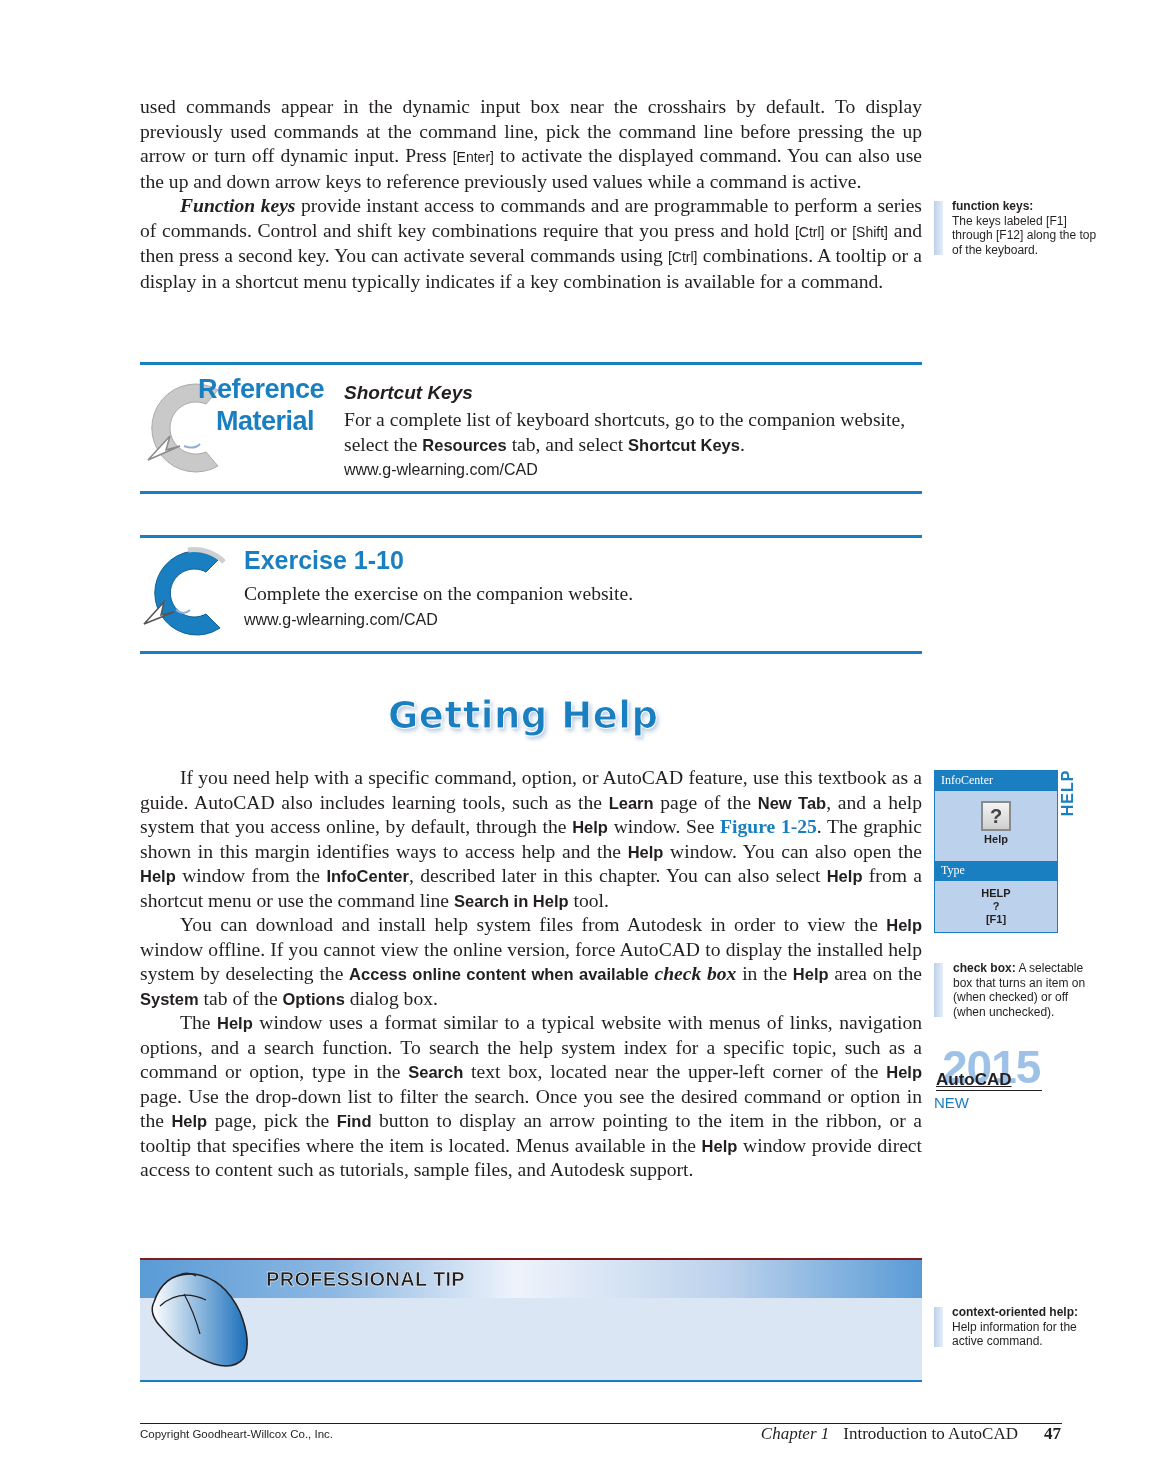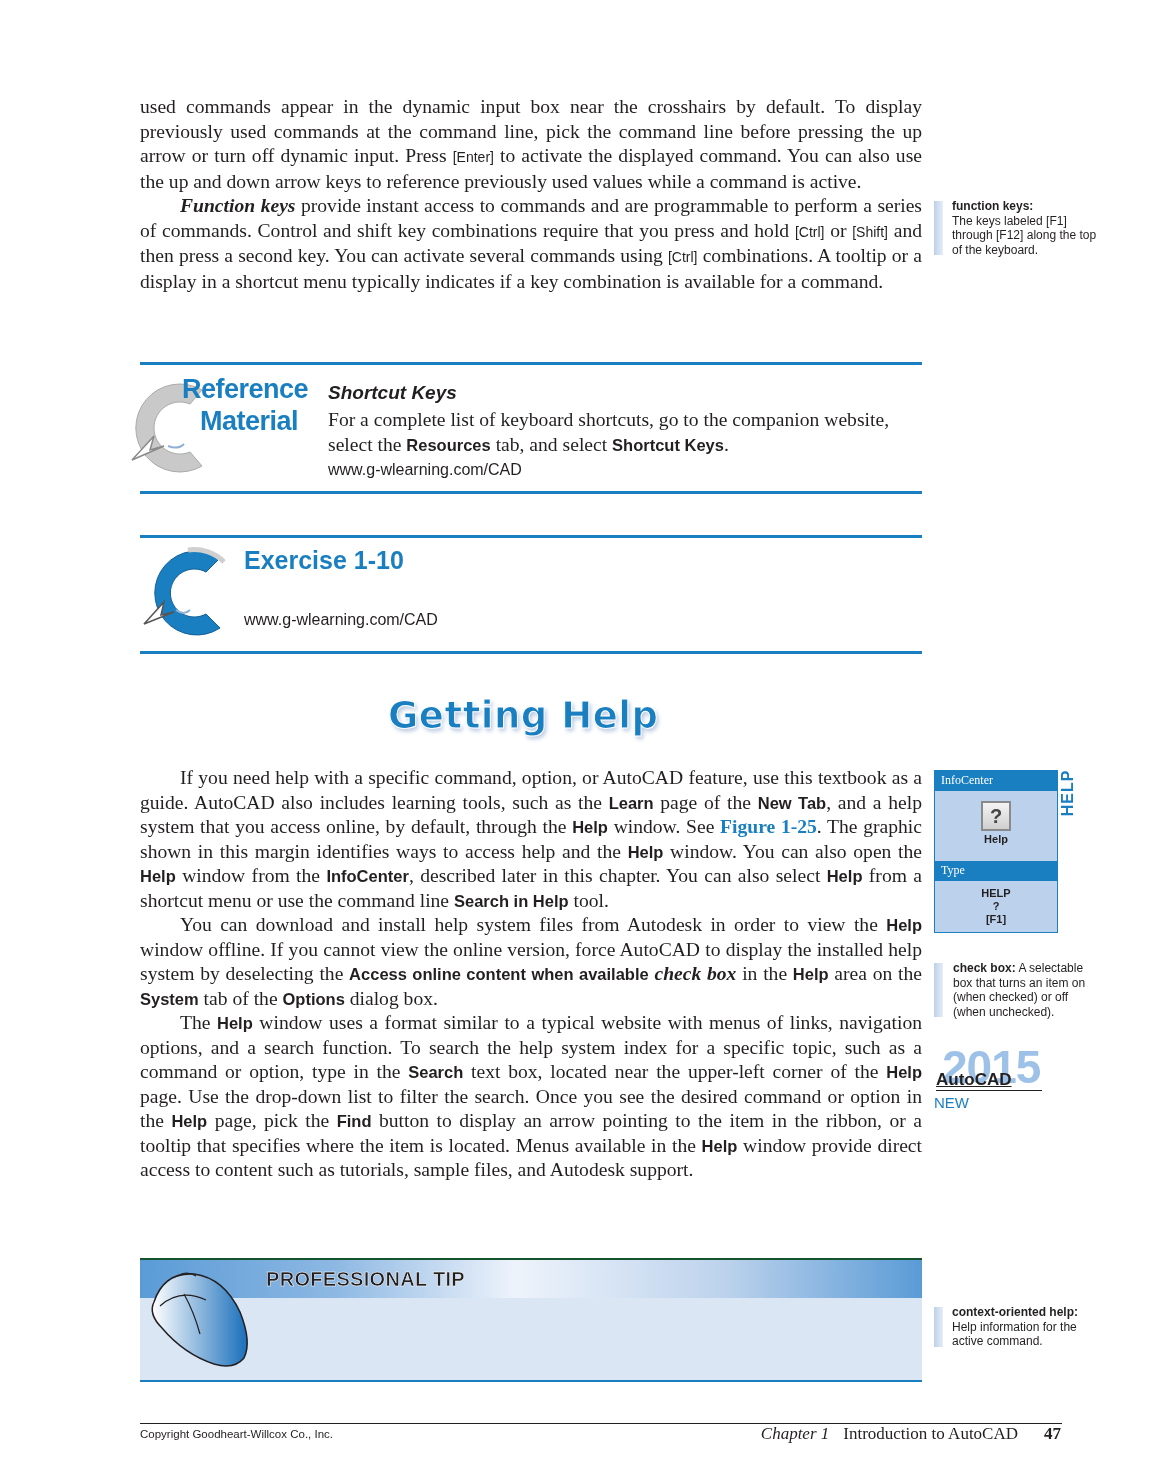--- a/index.html
+++ b/index.html
@@ -15,21 +15,21 @@
   .figref { color: #1a7fc1; font-weight: bold; }
 
   .margin-note { position: absolute; left: 934px; width: 150px; font-family: "Liberation Sans", "DejaVu Sans", sans-serif;
                  font-size: 12px; line-height: 14.5px; color: #231f20; padding-left: 18px; }
   .margin-note .bar { position: absolute; left: 0; top: 2px; bottom: 2px; width: 9px;
                       background: linear-gradient(to right, #bdd0ea, #e6eef8); }
   .margin-note b { font-weight: bold; }
 
   .rule { position: absolute; left: 140px; width: 782px; height: 3px; background: #1a7fc1; }
 
-  .ref-box { position: absolute; left: 124px; top: 366px; width: 782px; height: 125px; }
+  .ref-box { position: absolute; left: 140px; top: 366px; width: 782px; height: 125px; }
   .ref-logo { position: absolute; left: 0; top: 10px; width: 200px; height: 100px; }
   .ref-word { position: absolute; font-family: "Liberation Sans", "DejaVu Sans", sans-serif; font-weight: bold;
               color: #1a7fc1; font-size: 27px; letter-spacing: -0.5px; }
   .ref-title { position: absolute; left: 204px; top: 16px; font-family: "Liberation Sans", "DejaVu Sans", sans-serif;
                font-weight: bold; font-style: italic; font-size: 19px; color: #231f20; }
   .ref-text { position: absolute; left: 204px; top: 42px; width: 580px; font-size: 19.6px; line-height: 24.5px; }
   .url { font-family: "Liberation Sans", "DejaVu Sans", sans-serif; font-size: 16px; }
 
   .ex-box { position: absolute; left: 140px; top: 538px; width: 782px; height: 115px; }
   .ex-title { position: absolute; left: 104px; top: 8px; font-family: "Liberation Sans", "DejaVu Sans", sans-serif;
@@ -52,21 +52,21 @@
                     font-weight: bold; color: #1a7fc1; font-size: 16px; letter-spacing: 1px; }
 
   .new-badge { position: absolute; left: 934px; top: 1046px; width: 120px; height: 64px; }
   .nb-year { position: absolute; left: 8px; top: -6px; font-family: "Liberation Sans", sans-serif; font-weight: bold;
              font-size: 46px; color: #9ec1e8; letter-spacing: -1px; }
   .nb-acad { position: absolute; left: 2px; top: 16px; font-family: "Liberation Sans", sans-serif; font-weight: bold;
              font-size: 17px; color: #231f20; text-decoration: underline; margin-top: 8px; }
   .nb-line { position: absolute; left: 2px; top: 44px; width: 106px; height: 1px; background: #231f20; }
   .nb-new { position: absolute; left: 0; top: 48px; font-family: "Liberation Sans", sans-serif; font-size: 15px; color: #1a7fc1; }
 
-  .tip-box { position: absolute; left: 140px; top: 1258px; width: 782px; height: 120px; border-top: 2px solid #14532d;
+  .tip-box { position: absolute; left: 140px; top: 1258px; width: 782px; height: 120px; border-top: 2px solid #7f1d1d;
              border-bottom: 2px solid #1a7fc1; background: #dae6f4; }
   .tip-head { position: absolute; left: 0; top: 0; width: 782px; height: 38px;
               background: linear-gradient(to right, #5a9bd6 0%, #8db8e3 25%, #eef3fb 48%, #bcd2ec 75%, #5a9bd6 100%); }
   .tip-title { position: absolute; left: 126px; top: 8px; font-family: "Liberation Sans", sans-serif; font-weight: bold;
                font-size: 20px; color: #231f20; letter-spacing: 0.3px; -webkit-text-stroke: 0.5px #ffffff; }
   .tip-text { position: absolute; left: 126px; top: 44px; width: 632px; font-size: 19.6px; line-height: 24.5px; text-align: justify; }
   .tip-mouse { position: absolute; left: 4px; top: 2px; width: 110px; height: 112px; }
 
   .footer-rule { position: absolute; left: 140px; top: 1423px; width: 922px; height: 1px; background: #231f20; }
   .footer-left { position: absolute; left: 140px; top: 1428px; font-family: "Liberation Sans", sans-serif; font-size: 11.5px; }
@@ -108,21 +108,21 @@
 <div class="rule" style="top:535px;"></div>
 <div class="ex-box">
   <svg style="position:absolute; left:0; top:6px; width:96px; height:96px;" viewBox="0 0 96 96">
     <path d="M80 14 A42 42 0 1 0 80 84 L66 70 A24 24 0 1 1 66 28 Z" fill="#1a7fc1" stroke="#0f5f98" stroke-width="1"></path>
     <path d="M84 18 A42 42 0 0 0 48 6" fill="none" stroke="#cfcfcf" stroke-width="5"></path>
     <path d="M4 80 L24 58 L21 71 L34 68 Z" fill="#ffffff" stroke="#555555" stroke-width="1.5"></path>
     <path d="M36 66 q8 6 14 0" fill="none" stroke="#8fb0d6" stroke-width="2"></path>
   </svg>
   <div class="ex-title">Exercise 1-10</div>
   <div class="ex-text">
-    <br>
+    <span>Complete the exercise on the companion website.</span><br>
     <span class="url">www.g-wlearning.com/CAD</span>
   </div>
 </div>
 <div class="rule" style="top:651px;"></div>
 
 <div class="section-title">Getting Help</div>
 
 <div class="body-text" style="top:766px;">
   <p class="indent"><span>If you need help with a specific command, option, or AutoCAD feature, use this textbook as a guide. AutoCAD also includes learning tools, such as the </span><span class="sansb">Learn</span><span> page of the </span><span class="sansb">New Tab</span><span>, and a help system that you access online, by default, through the </span><span class="sansb">Help</span><span> window. See </span><span class="figref">Figure 1-25</span><span>. The graphic shown in this margin identifies ways to access help and the </span><span class="sansb">Help</span><span> window. You can also open the </span><span class="sansb">Help</span><span> window from the </span><span class="sansb">InfoCenter</span><span>, described later in this chapter. You can also select </span><span class="sansb">Help</span><span> from a shortcut menu or use the command line </span><span class="sansb">Search in Help</span><span> tool.</span></p>
   <p class="indent"><span>You can download and install help system files from Autodesk in order to view the </span><span class="sansb">Help</span><span> window offline. If you cannot view the online version, force AutoCAD to display the installed help system by deselecting the </span><span class="sansb">Access online content when available</span><span> </span><span class="term">check box</span><span> in the </span><span class="sansb">Help</span><span> area on the </span><span class="sansb">System</span><span> tab of the </span><span class="sansb">Options</span><span> dialog box.</span></p>

